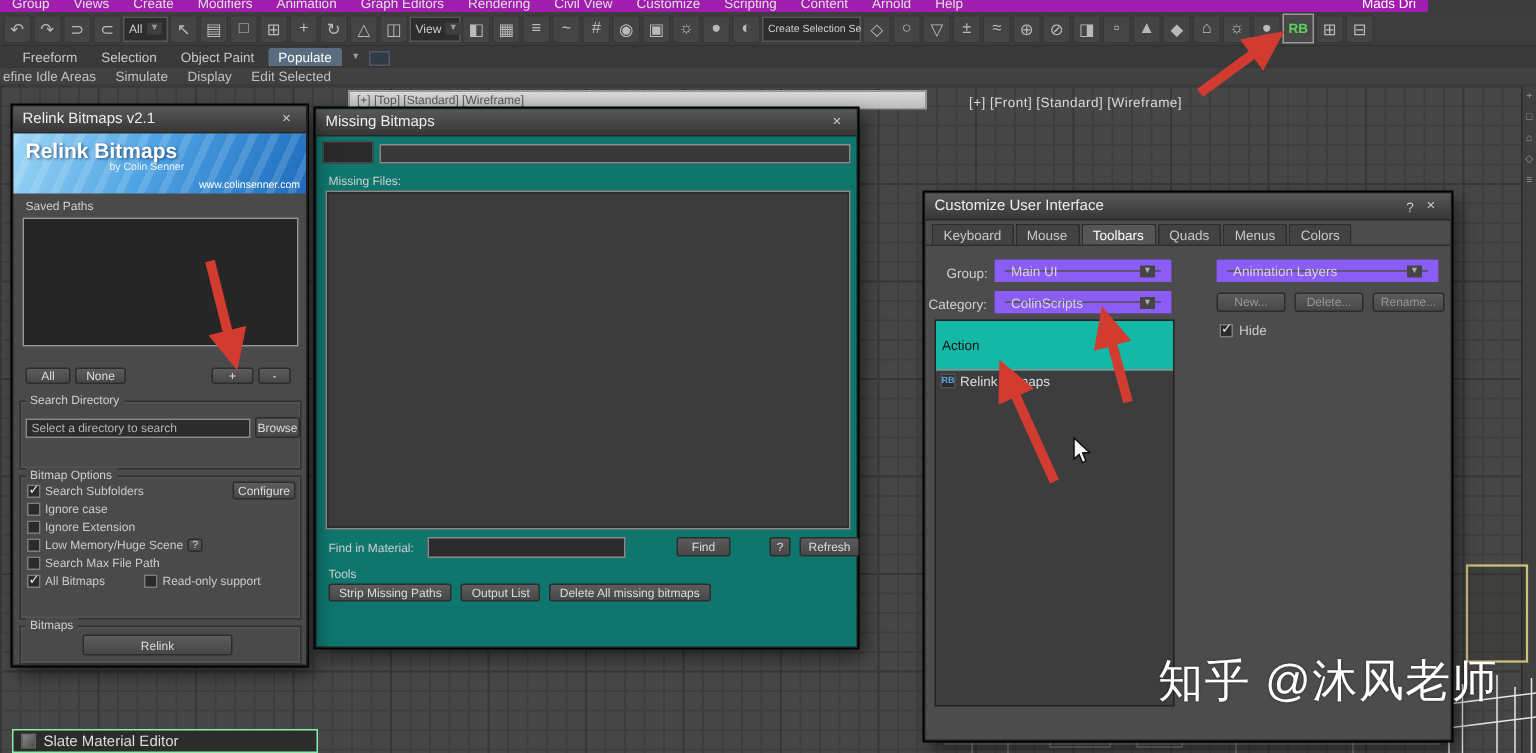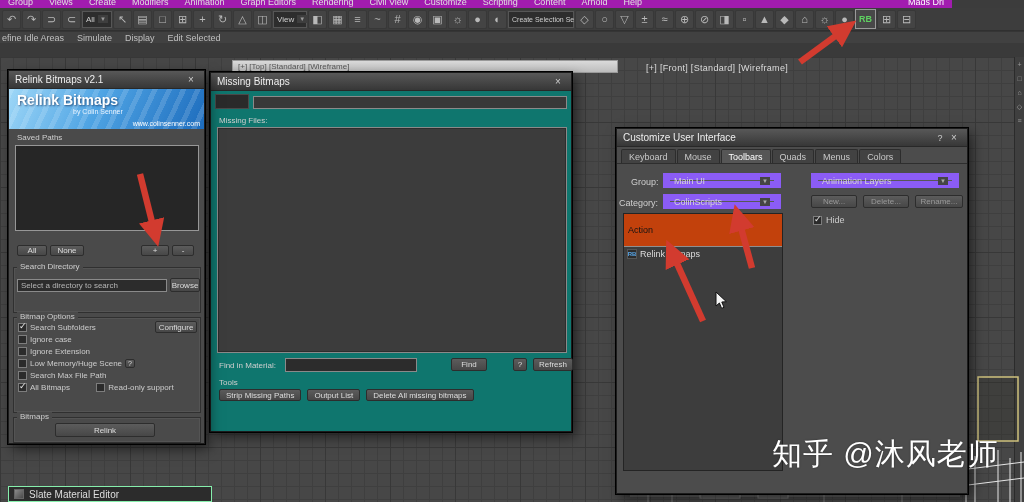--- a/index.html
+++ b/index.html
@@ -100,21 +100,21 @@
   
   .cu-tabs{position:absolute;top:20px;left:4px;display:flex;gap:1px;height:14px}
   .cu-tab{padding:0 7px;background:#424242;border:1px solid #2c2c2c;border-bottom:none;
     display:flex;align-items:center;font-size:9px;color:#c9c9c9;border-radius:2px 2px 0 0}
   .cu-tab.active{background:#565656;color:#fff}
   .cu-sep{position:absolute;top:34px;left:0;width:100%;border-top:1px solid #2e2e2e}
   .drop{position:absolute;height:15px;background:#2d2d2d;border:7px solid #8b5cf6;
     box-shadow:inset 0 0 0 1px #575757;color:#d5d5d5;font-size:9px;display:flex;align-items:center;padding:0 4px}
   .drop .car{margin-left:auto;font-size:6px;color:#aaa;background:#454545;padding:1px 2px}
   .cu-list{position:absolute;left:6px;top:84px;width:160px;height:258px;background:#3d3d3d;border:1px solid #242424}
-  .cu-list-header{height:13px;background:#c2410c;color:#141414;font-size:9px;display:flex;align-items:center;
+  .cu-list-header{height:13px;background:#14b8a6;color:#141414;font-size:9px;display:flex;align-items:center;
     padding:16px 4px;border-bottom:1px solid #8f8f8f}
   .cu-item{height:13px;display:flex;align-items:center;gap:3px;padding:0 3px;color:#ddd;font-size:9px}
   .rb-mini{width:10px;height:10px;background:#2c2c2c;border:1px solid #555;color:#58a6e8;
     font-size:6px;font-weight:bold;display:flex;align-items:center;justify-content:center;flex:0 0 auto}
 
   
   .slate{position:absolute;left:8px;top:486px;width:204px;height:16px;background:#2c2c2c;
     border:1px solid #86efac;display:flex;align-items:center;gap:5px;padding:0 5px;z-index:9}
   .slate-icon{width:10px;height:10px;background:linear-gradient(135deg,#8a8a8a,#4a4a4a);border:1px solid #666}
   .slate span{font-size:10px;color:#ddd;white-space:nowrap}
@@ -253,20 +253,33 @@
         <span class="ticon">●</span>
     </span>
     <span class="rb-btn">RB</span>
     <span class="tgroup">
       <span class="ticon">⊞</span>
         <span class="ticon">⊟</span>
     </span>
   </div>
 
   <div class="ribbon">
+    <div class="rtabs">
+
+        <span class="rtab">Freeform</span>
+
+        <span class="rtab">Selection</span>
+
+        <span class="rtab">Object Paint</span>
+
+        <span class="rtab active">Populate</span>
+
+      <span class="rtab-car">▼</span>
+      <span class="rchip"></span>
+    </div>
     <div class="rrow2">
 
         <span>efine Idle Areas</span>
 
         <span>Simulate</span>
 
         <span>Display</span>
 
         <span>Edit Selected</span>
 

